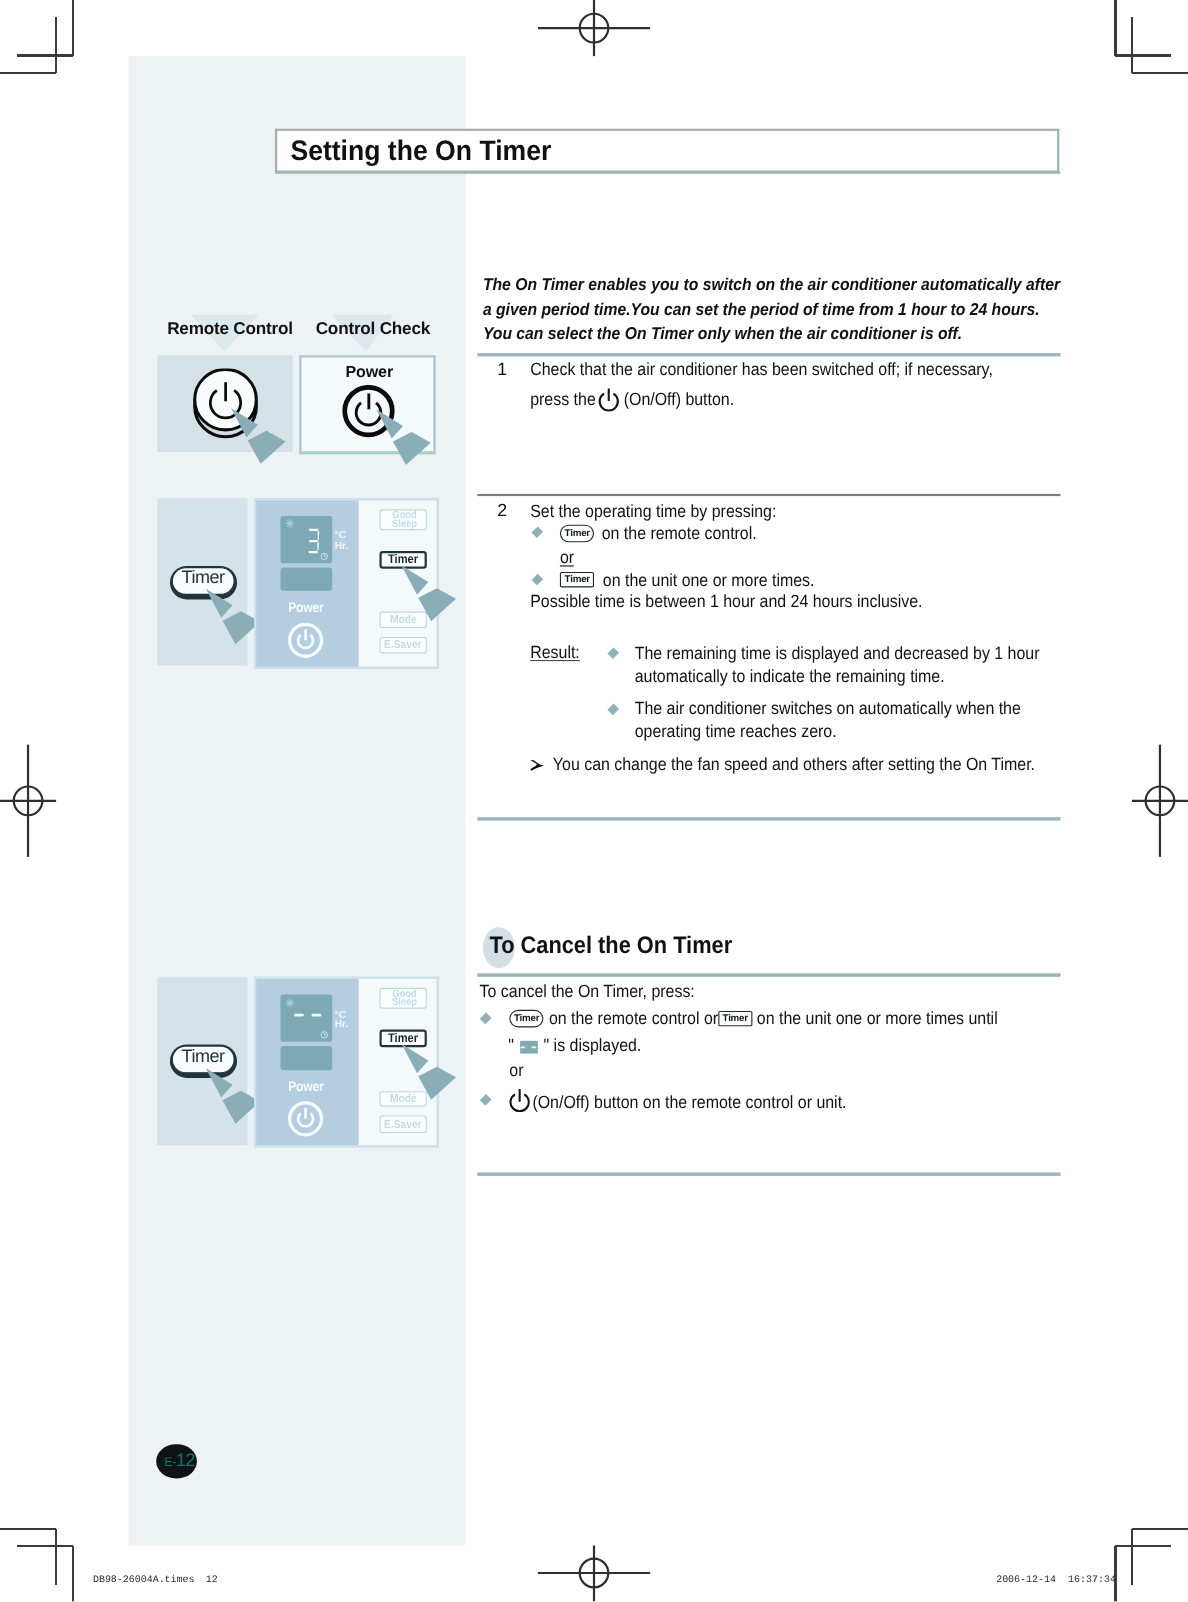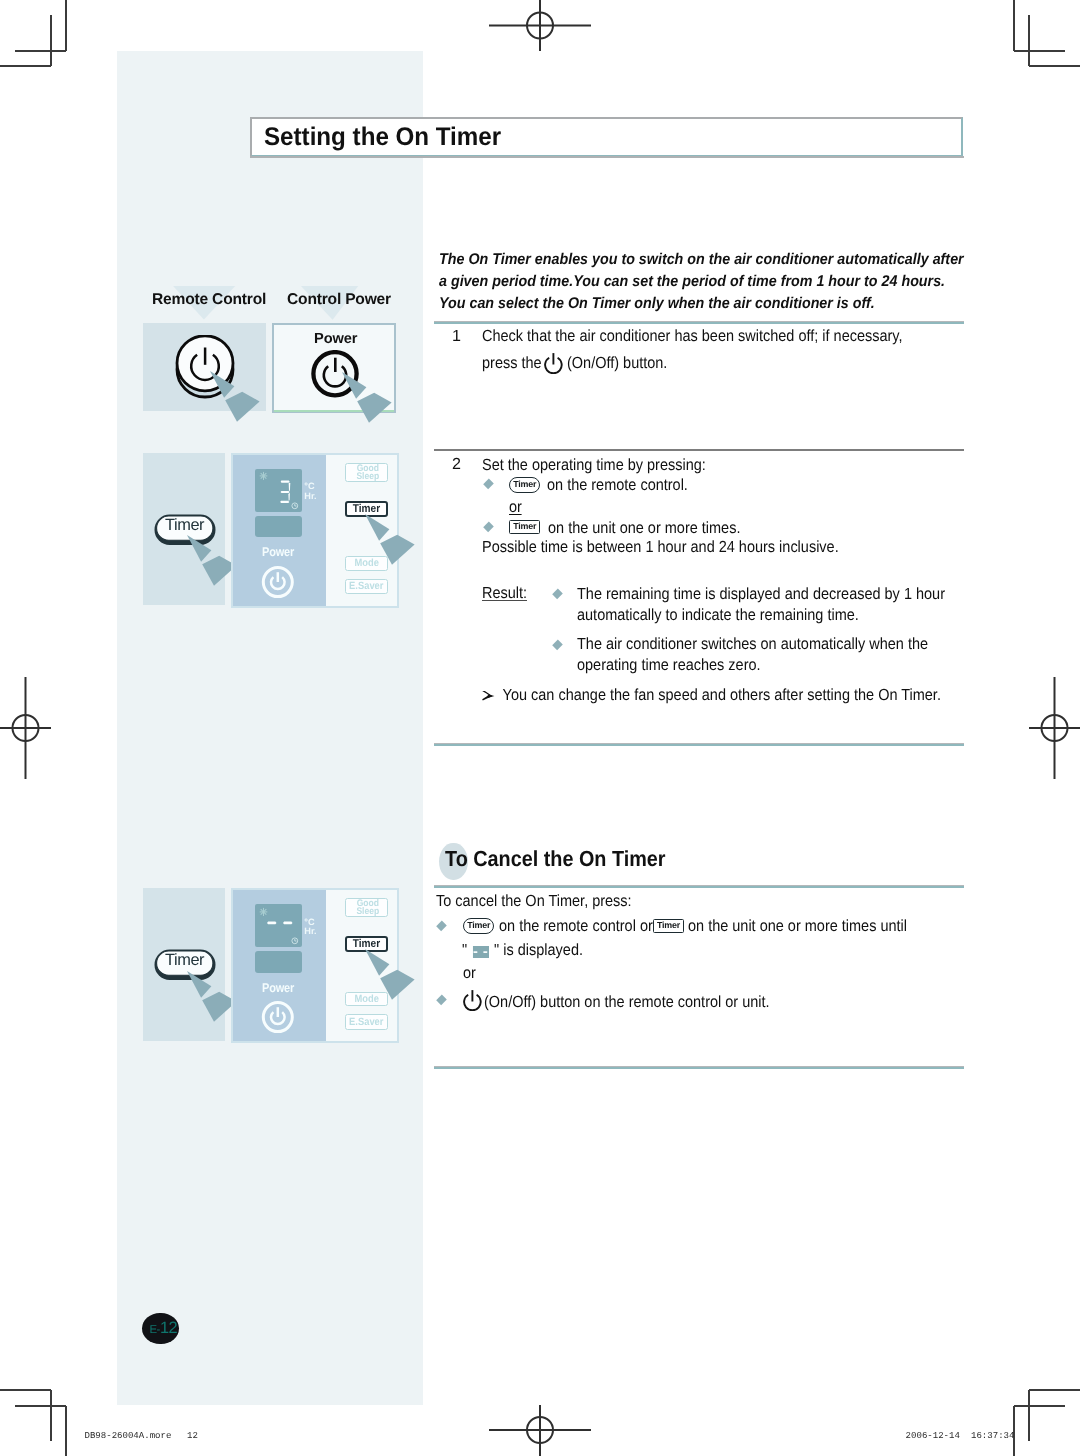--- a/index.html
+++ b/index.html
@@ -122,21 +122,21 @@
 
 <div class="abs" id="title-box"></div>
 <div class="abs" id="title-shadow"></div>
 <div class="abs" id="title-text">Setting the On Timer</div>
 
 <svg class="abs" style="left:140px;top:285.6px;" width="270" height="36">
   <polygon points="33.1,0 95.2,0 63.9,33.6" fill="#dce9ee"></polygon>
   <polygon points="161,0 218.2,0 192.6,33.8" fill="#dce9ee"></polygon>
 </svg>
 <div class="abs" style="left:152px;top:291px;font-size:15.6px;font-weight:bold;color:#121212;letter-spacing:-0.2px;">Remote Control</div>
-<div class="abs" style="left:287px;top:291px;font-size:15.6px;font-weight:bold;color:#121212;letter-spacing:-0.2px;">Control Power</div>
+<div class="abs" style="left:287px;top:291px;font-size:15.6px;font-weight:bold;color:#121212;letter-spacing:-0.2px;">Control Check</div>
 
 <div class="abs" style="left:143px;top:323px;width:123px;height:88px;background:#d4e2e8;"></div>
 <svg class="abs" style="left:175px;top:334.5px;" width="62" height="69">
   <ellipse cx="30" cy="34.5" rx="28" ry="27.5" fill="#ccdde4" stroke="#0b0b0b" stroke-width="2.8"></ellipse>
   <ellipse cx="30" cy="28.3" rx="28" ry="27.5" fill="#fafcfd" stroke="#0b0b0b" stroke-width="2.8"></ellipse>
   <g fill="none" stroke="#0b0b0b" stroke-width="2.5" stroke-linecap="butt">
     <path d="M22.1,19.8 A13.8,13.8 0 1 0 37.9,19.8"></path>
     <line x1="30.1" y1="12.5" x2="30.1" y2="29.8"></line>
   </g>
 </svg>
@@ -377,16 +377,16 @@
     <line x1="10.4" y1="1.1" x2="10.4" y2="12.5"></line>
   </g>
 </svg>
 <div class="abs body" style="left:484.3px;top:989.5px;white-space:nowrap;">(On/Off) button on the remote control or unit.</div>
 
 <div class="abs rule" style="left:434px;top:1066px;width:529.5px;height:3px;"></div>
 
 <div class="abs pagebadge" style="left:142.2px;top:1312.8px;width:36.7px;height:31.7px;"></div>
 <div class="abs" style="left:149.4px;top:1321.6px;color:#0f766e;line-height:12.5px;white-space:nowrap;"><span style="font-size:11.4px;letter-spacing:-0.4px;vertical-align:0px;">E-</span><span style="font-size:16.4px;letter-spacing:-0.6px;">12</span></div>
 
-<div class="abs footer" style="left:84.5px;top:1430px;">DB98-26004A.more</div>
+<div class="abs footer" style="left:84.5px;top:1430px;">DB98-26004A.times</div>
 <div class="abs footer" style="left:187px;top:1430px;">12</div>
 <div class="abs footer" style="left:905.6px;top:1430px;">2006-12-14</div>
 <div class="abs footer" style="left:971px;top:1430px;font-family:Liberation Mono, monospace;">16:37:34</div>
 
 </body></html>

